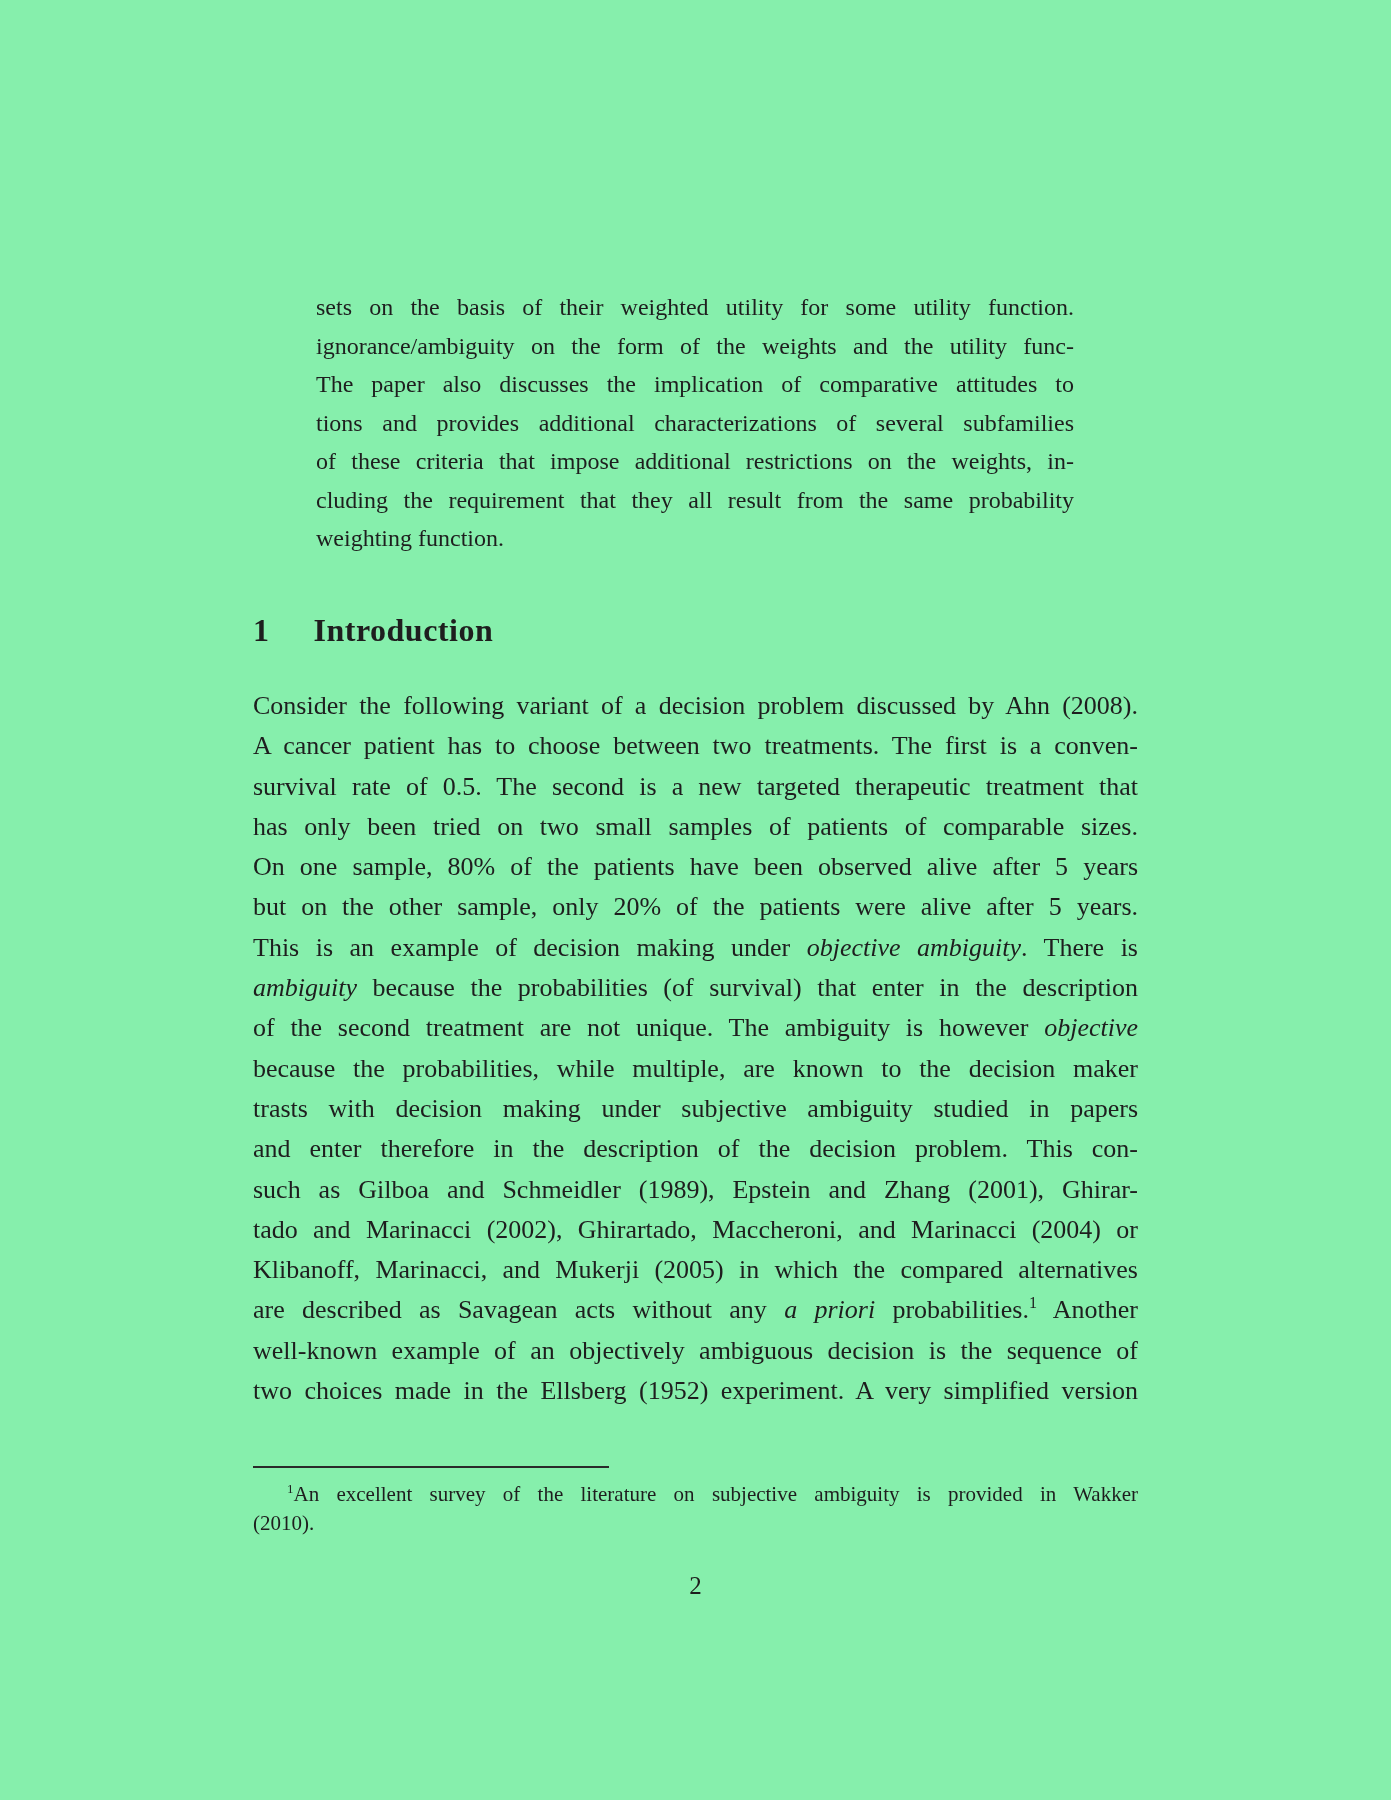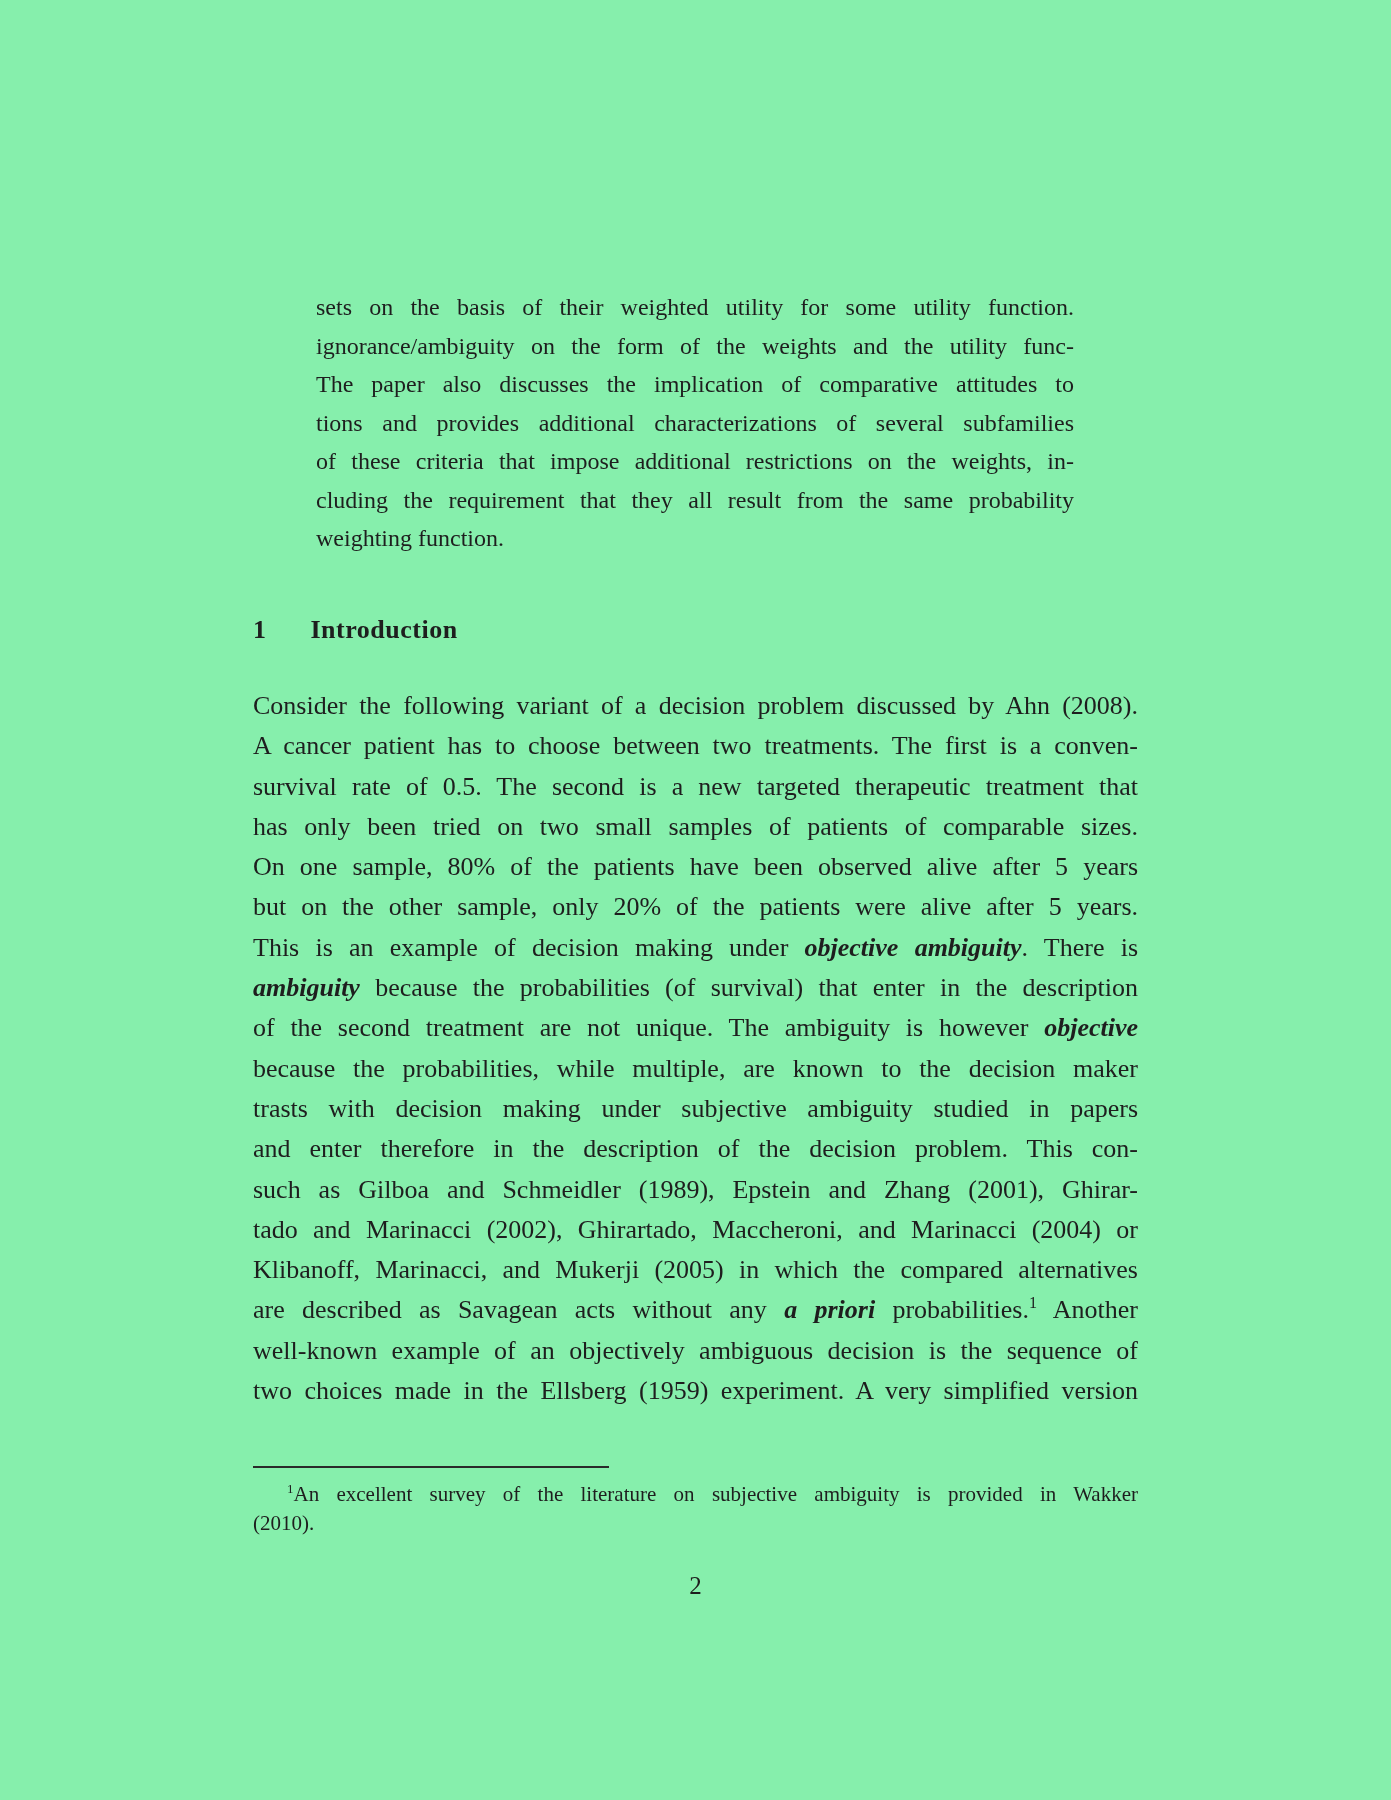--- a/index.html
+++ b/index.html
@@ -13,38 +13,38 @@
   }
   .abs{position:absolute;}
   
   #abstract-block{
     left:316px;top:288px;width:758px;
     font-size:24px;line-height:38.5px;
   }
   
   #section-heading{
     left:253px;top:608px;width:885px;
-    font-size:26px;font-weight:bold;line-height:44px;
+    font-size:32px;font-weight:bold;line-height:44px;
     letter-spacing:0.5px;
   }
   #section-heading .secnum{margin-right:44px;}
   
   #intro-paragraph{
     left:253px;top:686px;width:885px;
     font-size:26px;line-height:40.3px;
   }
   .line{
     text-align:justify;
     text-align-last:justify;
     white-space:normal;
     height:inherit;
   }
   .line.left{text-align-last:left;}
   .line.indent{padding-left:34px;}
-  .seg-i{font-style:italic;font-weight:bold;}
+  .seg-i{font-style:italic;}
   .seg-sup{
     font-size:0.62em;
     vertical-align:super;
     line-height:0;
   }
   
   #footnote-rule{
     left:253px;top:1466px;width:356px;height:0;
     border-top:2px solid #2a2a2a;
   }
@@ -88,21 +88,21 @@
       <div class="line"><span class="seg-i">ambiguity</span><span class="seg-n"> because the probabilities (of survival) that enter in the description</span></div>
       <div class="line"><span class="seg-n">of the second treatment are not unique. The ambiguity is however </span><span class="seg-i">objective</span></div>
       <div class="line"><span class="seg-n">because the probabilities, while multiple, are known to the decision maker</span></div>
       <div class="line"><span class="seg-n">trasts with decision making under subjective ambiguity studied in papers</span></div>
       <div class="line"><span class="seg-n">and enter therefore in the description of the decision problem. This con-</span></div>
       <div class="line"><span class="seg-n">such as Gilboa and Schmeidler (1989), Epstein and Zhang (2001), Ghirar-</span></div>
       <div class="line"><span class="seg-n">tado and Marinacci (2002), Ghirartado, Maccheroni, and Marinacci (2004) or</span></div>
       <div class="line"><span class="seg-n">Klibanoff, Marinacci, and Mukerji (2005) in which the compared alternatives</span></div>
       <div class="line"><span class="seg-n">are described as Savagean acts without any </span><span class="seg-i">a priori</span><span class="seg-n"> probabilities.</span><span class="seg-sup">1</span><span class="seg-n"> Another</span></div>
       <div class="line"><span class="seg-n">well-known example of an objectively ambiguous decision is the sequence of</span></div>
-      <div class="line"><span class="seg-n">two choices made in the Ellsberg (1959) experiment. A very simplified version</span></div>
+      <div class="line"><span class="seg-n">two choices made in the Ellsberg (1952) experiment. A very simplified version</span></div>
     </div>
 
   <div id="footnote-rule" class="abs"></div>
 
   <div id="footnote-block" class="abs">
       <div class="line indent"><span class="seg-sup">1</span><span class="seg-n">An excellent survey of the literature on subjective ambiguity is provided in Wakker</span></div>
       <div class="line left"><span class="seg-n">(2010).</span></div>
     </div>
 
   <div id="page-footer" class="abs">2</div>

